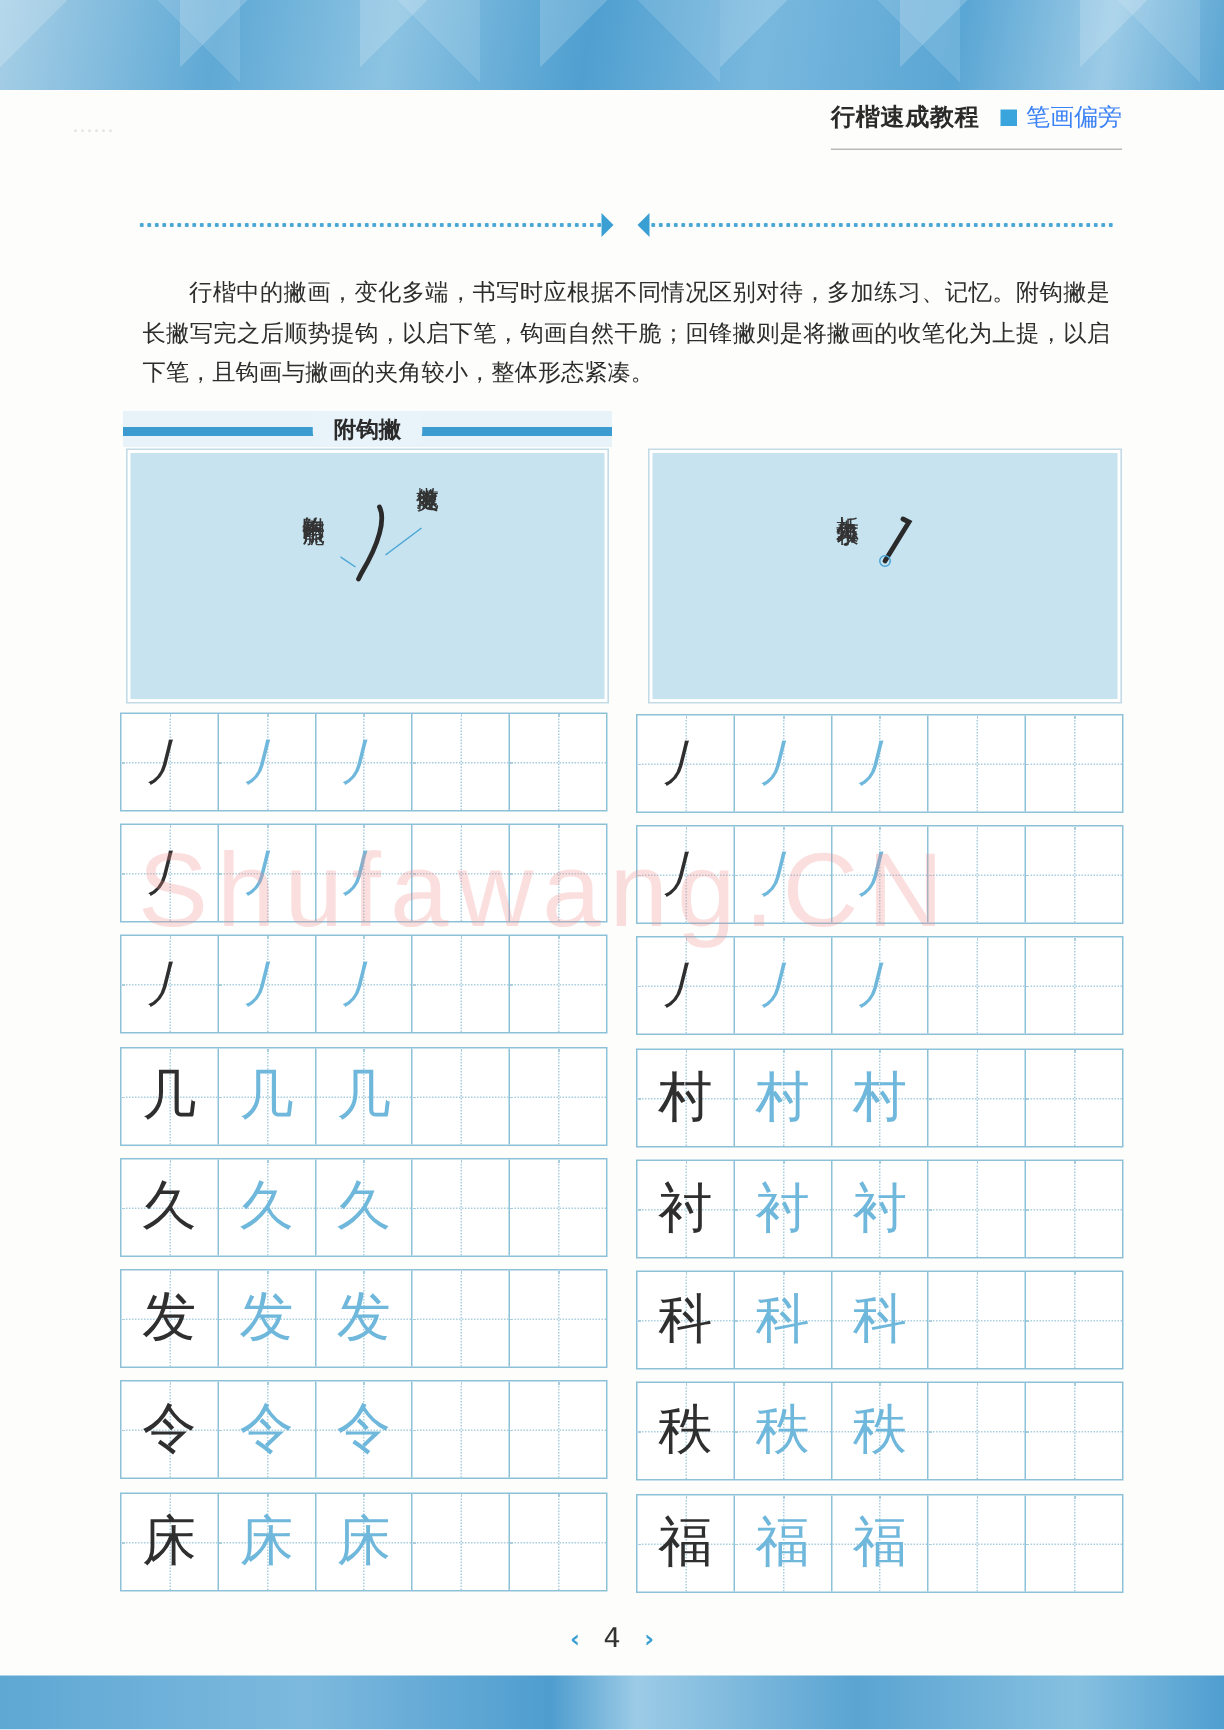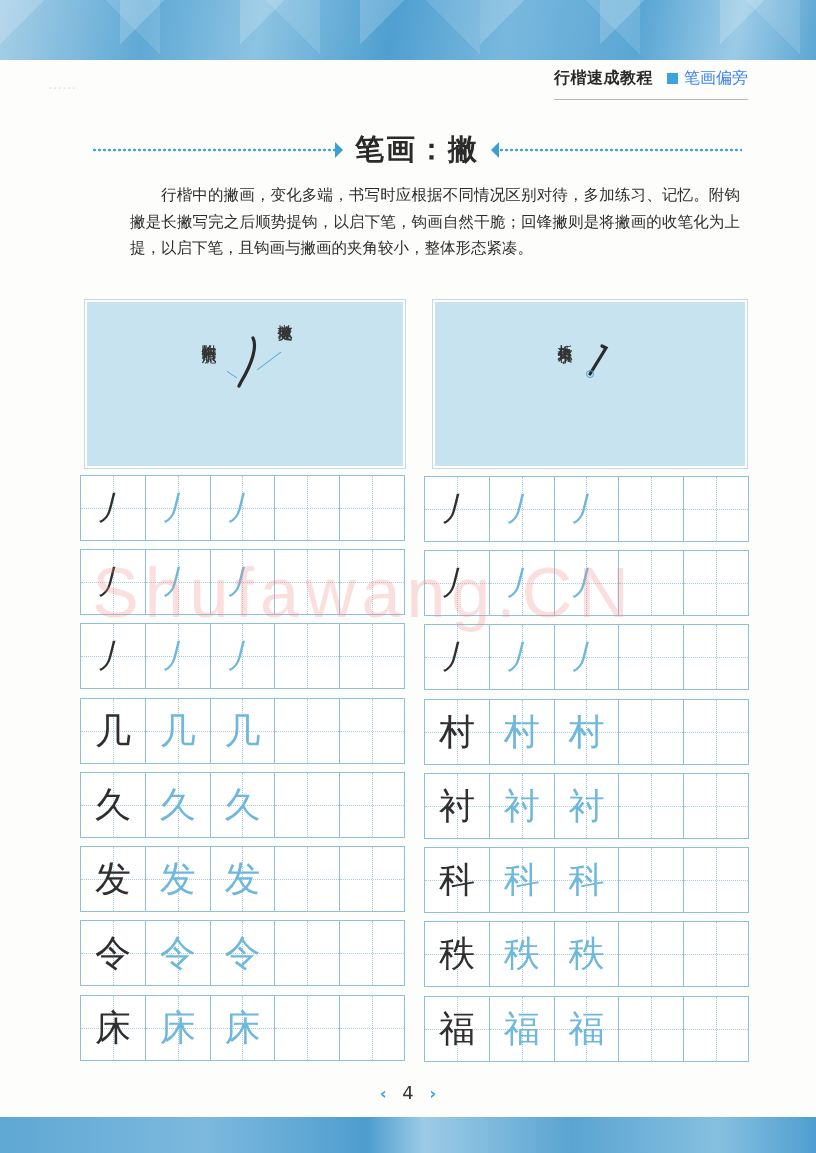--- a/index.html
+++ b/index.html
@@ -52,21 +52,21 @@
   .arrow-l { border-right: 8px solid #3a9fd3; margin-left: 8px; }
   .page-title {
     font-size: 29px; font-weight: bold; color: #2a2a2a;
     font-family: "DejaVu Sans", sans-serif; letter-spacing: 2px; padding: 0 4px;
   }
 
   .intro {
     position: absolute; left: 95px; top: 182px; width: 645px;
     font-size: 15.5px; line-height: 26.5px; color: #2d2d2d; text-align: justify;
   }
-  .intro p { text-indent: 2em; margin-left: 35px; }
+  .intro p { text-indent: 2em; }
 
   .panel {
     position: absolute; top: 274px; height: 196px;
   }
   .panel.left { left: 82px; width: 326px; }
   .panel.right { left: 430px; width: 320px; }
   .panel-header {
     position: relative; height: 24px; width: 100%;
     background: linear-gradient(180deg, #e7f3f9 0%, #e7f3f9 45%, #3c9cd2 45%, #3c9cd2 70%, #e7f3f9 70%);
   }
@@ -133,30 +133,32 @@
 
 <div class="header-right">
   <span class="header-book">行楷速成教程</span>
   <span class="header-square"></span>
   <span class="header-section">笔画偏旁</span>
 </div>
 
 <div class="title-row">
   <div class="dots"></div>
   <div class="arrow-r"></div>
-  <div class="page-title">笔画：撇</div>
   <div class="arrow-l"></div>
   <div class="dots"></div>
 </div>
 
 <div class="intro">
   <p>行楷中的撇画，变化多端，书写时应根据不同情况区别对待，多加练习、记忆。附钩撇是长撇写完之后顺势提钩，以启下笔，钩画自然干脆；回锋撇则是将撇画的收笔化为上提，以启下笔，且钩画与撇画的夹角较小，整体形态紧凑。</p>
 </div>
 
 <div class="panel left">
+  <div class="panel-header">
+    <span class="panel-label">附钩撇</span>
+  </div>
   <div class="panel-body">
     <div class="vtext" style="left:112px; top:30px;">附钩自然干脆</div>
     <svg class="stroke-demo" style="left:140px; top:30px;" width="80" height="80">
       <path d="M26 6 C 30 14, 26 30, 14 50 L 12 54" stroke="#2a2a2a" stroke-width="3.2" fill="none" stroke-linecap="round"></path>
       <line x1="-20" y1="26" x2="10" y2="46" stroke="#4aa6d6" stroke-width="1"></line>
       <line x1="54" y1="20" x2="30" y2="38" stroke="#4aa6d6" stroke-width="1"></line>
     </svg>
     <div class="vtext" style="left:188px; top:10px;">撇笔爽健</div>
   </div>
 </div>

